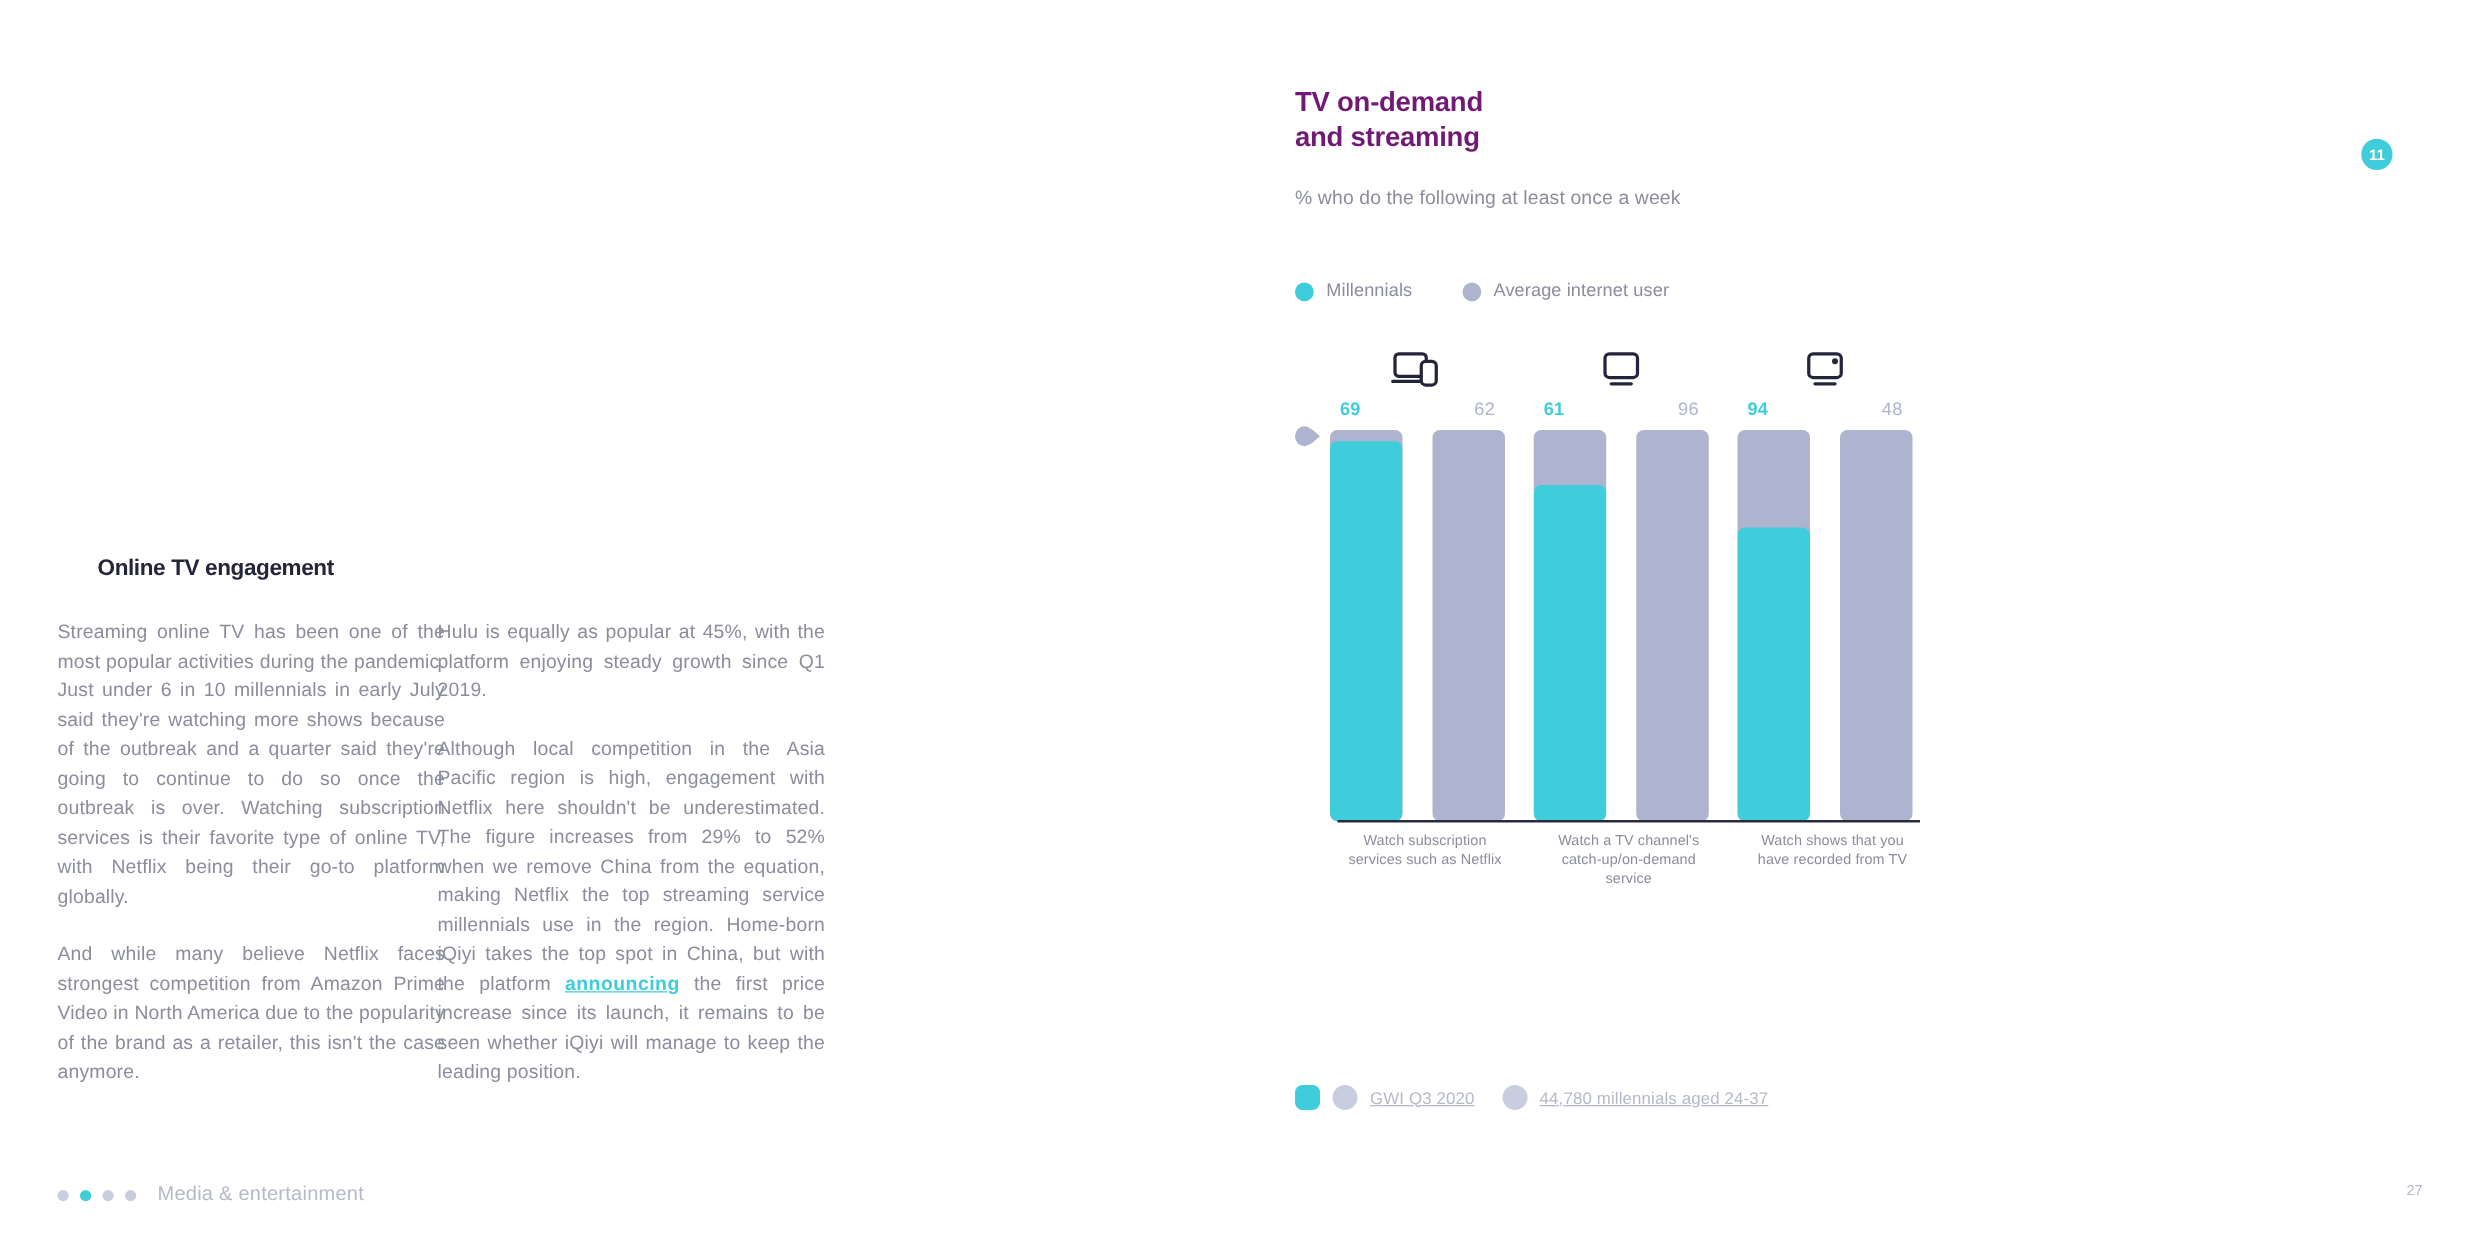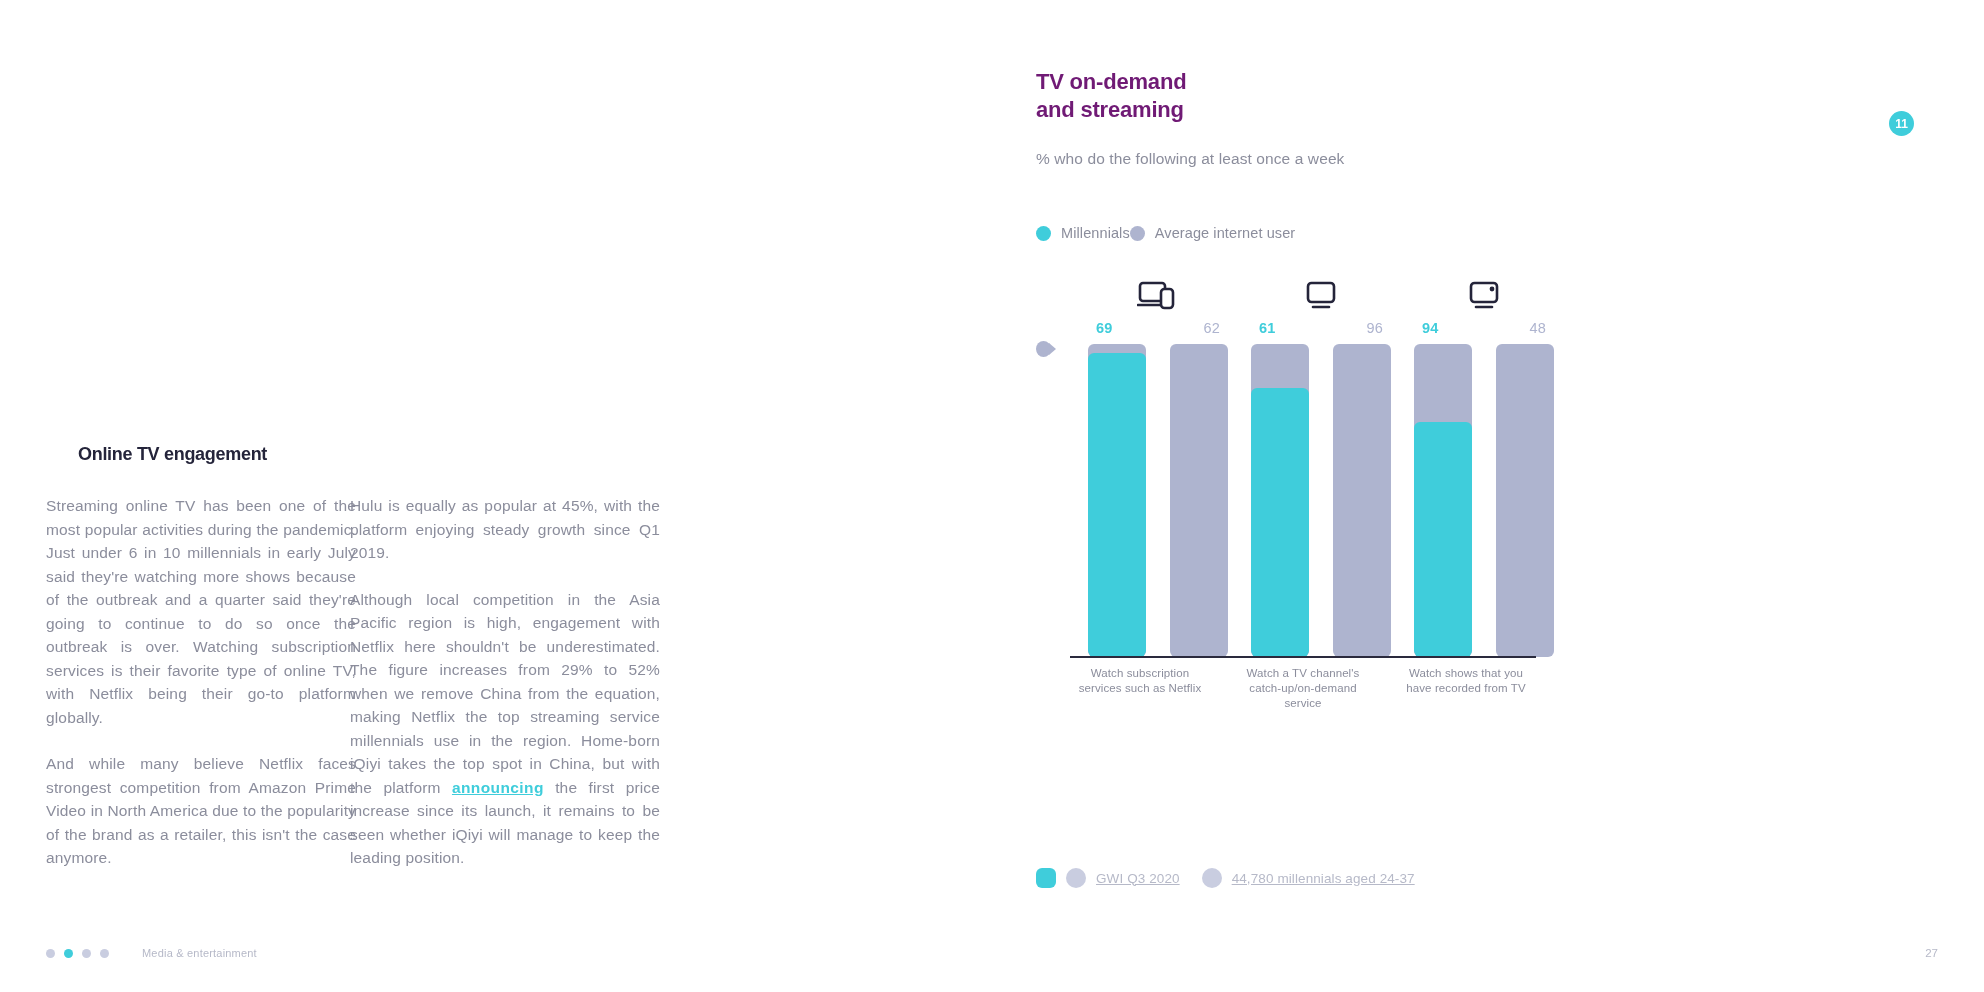--- a/index.html
+++ b/index.html
@@ -36,21 +36,21 @@
   .para{ margin:0 0 23px 0; }
   .link-accent{ color:#3fcddb; font-weight:bold; letter-spacing:0.4px; }
 
   #left-footer{
     position:absolute; left:46px; top:947px;
     display:flex; align-items:center; gap:9px;
   }
   .dot{ width:9px;height:9px;border-radius:50%; background:#c9cde0; }
   .dot.active{ background:#3fcddb; }
   #left-footer-label{
-    margin-left:24px; font-size:11px; color:#b6b9c8; letter-spacing:0.2px;
+    margin-left:8px; font-size:16px; color:#b6b9c8; letter-spacing:0.2px;
   }
 
   
   #right-page{
     position:absolute; left:992px; top:0; width:992px; height:992px;
   }
   #chart-title{
     position:absolute; left:44px; top:68px;
     font-size:22px; font-weight:bold; line-height:28px; color:#701a75;
     letter-spacing:-0.2px;
@@ -62,21 +62,21 @@
   #page-badge{
     position:absolute; left:897px; top:68px;
     width:25px;height:25px;border-radius:50%;
     background:#3fcddb; color:#ffffff;
     font-size:12px; font-weight:bold;
     display:flex;align-items:center;justify-content:center;margin-top:43px;
   }
 
   #legend{
     position:absolute; left:44px; top:225px;
-    display:flex; align-items:center; 
+    display:flex; align-items:center; gap:40px;
   }
   .legend-item{ display:flex; align-items:center; gap:10px; }
   .legend-swatch{ width:15px;height:15px;border-radius:50%; }
   .legend-label{ font-size:14.5px; color:#8b8d9c; letter-spacing:0.1px; }
 
   
   #chart{
     position:absolute; left:44px; top:268px;
     width:500px; height:420px;
   }
@@ -90,21 +90,21 @@
   }
   #axis-marker .tri{
     width:0;height:0;
     border-top:6px solid transparent;
     border-bottom:6px solid transparent;
     border-left:7px solid #aeb4cf;
     margin-left:-2px;
   }
 
   #groups{
-    position:absolute; left:52px; top:0;
+    position:absolute; left:28px; top:0;
     width:466px; height:420px;
     display:flex; justify-content:space-between;
   }
   .group{
     width:140px;
     position:relative;
     display:flex; flex-direction:column; align-items:center;
   }
   .group-icon{
     height:44px; display:flex; align-items:flex-end; justify-content:center;

